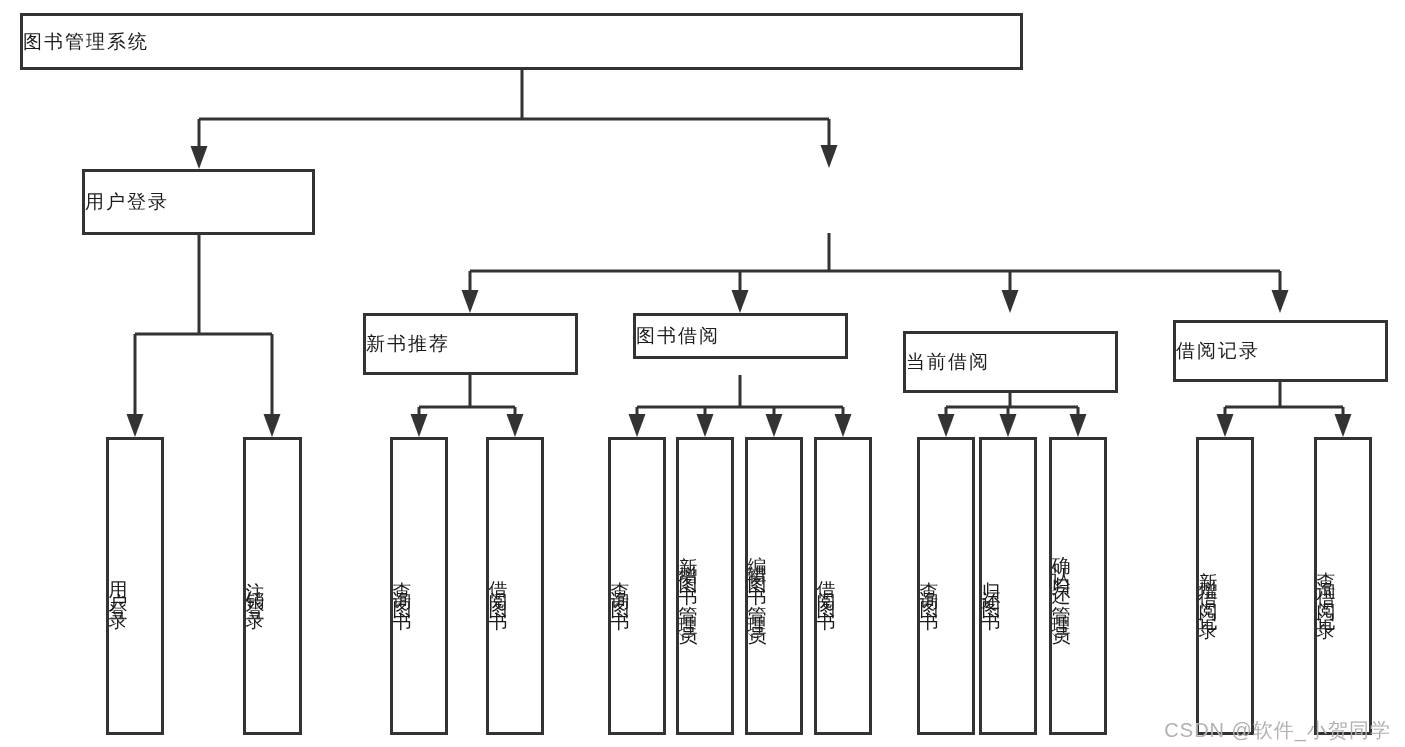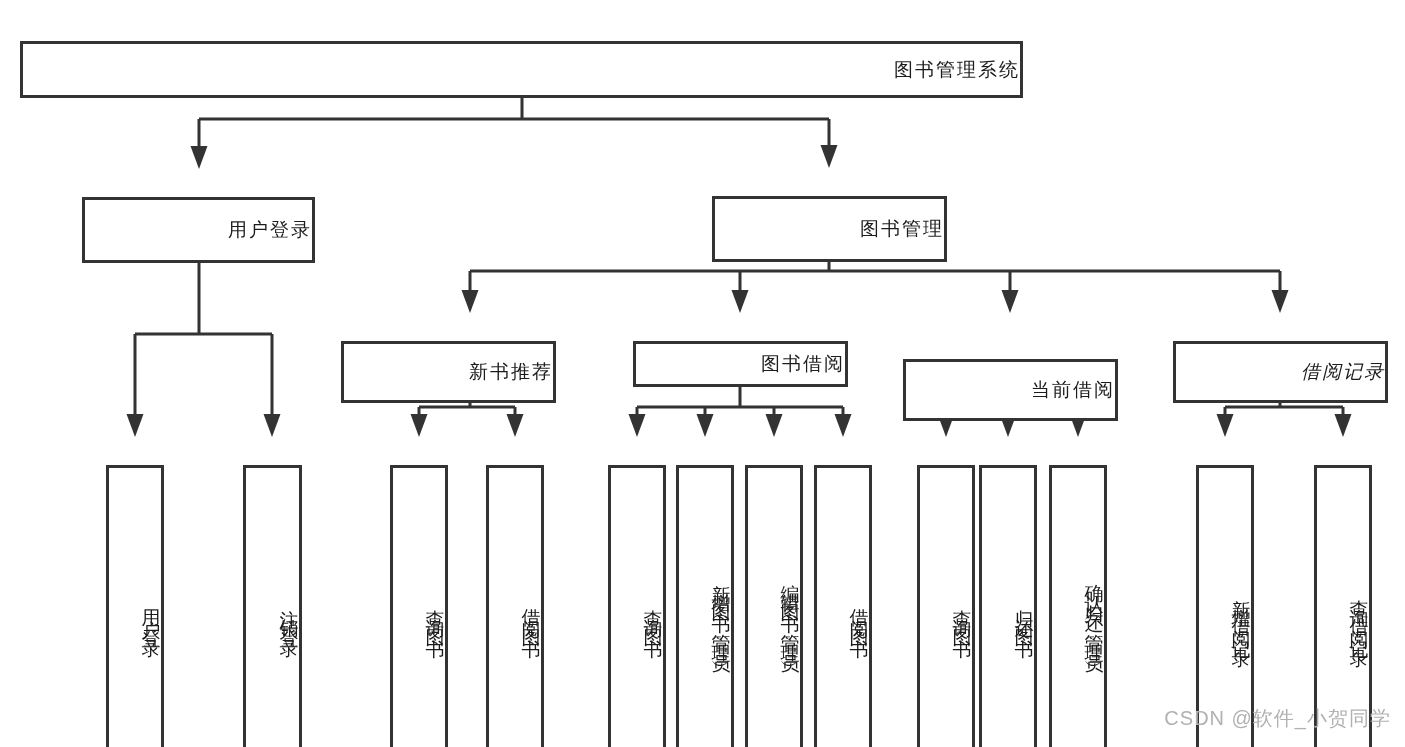--- a/index.html
+++ b/index.html
@@ -5,31 +5,30 @@
   html,body{margin:0;padding:0;background:#fff;}
   .stage{
     position:relative;width:1405px;height:747px;background:var(--background,#fff);
     font-family:"Liberation Sans","DejaVu Sans",sans-serif;overflow:hidden;
   }
   .connectors{position:absolute;left:0;top:0;}
   .connectors path{stroke:var(--line,#333);stroke-width:3;fill:none;}
   .connectors polygon{fill:var(--line,#333);stroke:none;}
   .box{
     position:absolute;background:#fff;border:3px solid var(--line,#333);
-    box-sizing:border-box;display:flex;align-items:center;justify-content:flex-end;
+    box-sizing:border-box;display:flex;align-items:center;justify-content:flex-start;
     color:var(--text,#1c1c1c);
-    margin-top:28px;
   }
   .h-label{font-size:19px;letter-spacing:2px;white-space:nowrap;}
   .leaf span{
     writing-mode:vertical-rl;text-orientation:mixed;
     font-size:19px;letter-spacing:10px;line-height:1;white-space:nowrap;
   }
   .watermark{
-    position:absolute;right:14px;bottom:15px;font-size:20px;letter-spacing:1px;
+    position:absolute;right:14px;bottom:3px;font-size:20px;letter-spacing:1px;
     color:var(--watermark,#b1b1b1);z-index:5;white-space:nowrap;
   }
 </style>
 </head>
 <body>
 
 <div class="stage">
 
   <svg class="connectors" width="1405" height="747" viewBox="0 0 1405 747">
     <path d="M522 69 V119 M199 119 H829 M199 119 V150 M829 119 V149"></path>
@@ -62,34 +61,31 @@
     </g>
   </svg>
 
   <div class="box" style="left:20px;top:13px;width:1003px;height:57px;">
     <span class="h-label">图书管理系统</span>
   </div>
 
   <div class="box" style="left:82px;top:169px;width:233px;height:66px;">
     <span class="h-label">用户登录</span>
   </div>
-  <div class="box" style="left:712px;top:168px;width:235px;height:66px;">
-    <span class="h-label">图书管理</span>
-  </div>
 
-  <div class="box" style="left:341px;top:313px;width:215px;height:62px;">
+  <div class="box" style="left:363px;top:313px;width:215px;height:62px;">
     <span class="h-label">新书推荐</span>
   </div>
   <div class="box" style="left:633px;top:313px;width:215px;height:46px;">
     <span class="h-label">图书借阅</span>
   </div>
   <div class="box" style="left:903px;top:331px;width:215px;height:62px;">
     <span class="h-label">当前借阅</span>
   </div>
-  <div class="box" style="left:1173px;top:313px;width:215px;height:62px;font-style:italic;">
+  <div class="box" style="left:1173px;top:320px;width:215px;height:62px;">
     <span class="h-label">借阅记录</span>
   </div>
 
   <div class="box leaf" style="left:106px;top:437px;width:58px;height:298px;">
     <span>用户登录</span>
   </div>
   <div class="box leaf" style="left:243px;top:437px;width:59px;height:298px;">
     <span>注销登录</span>
   </div>
 

